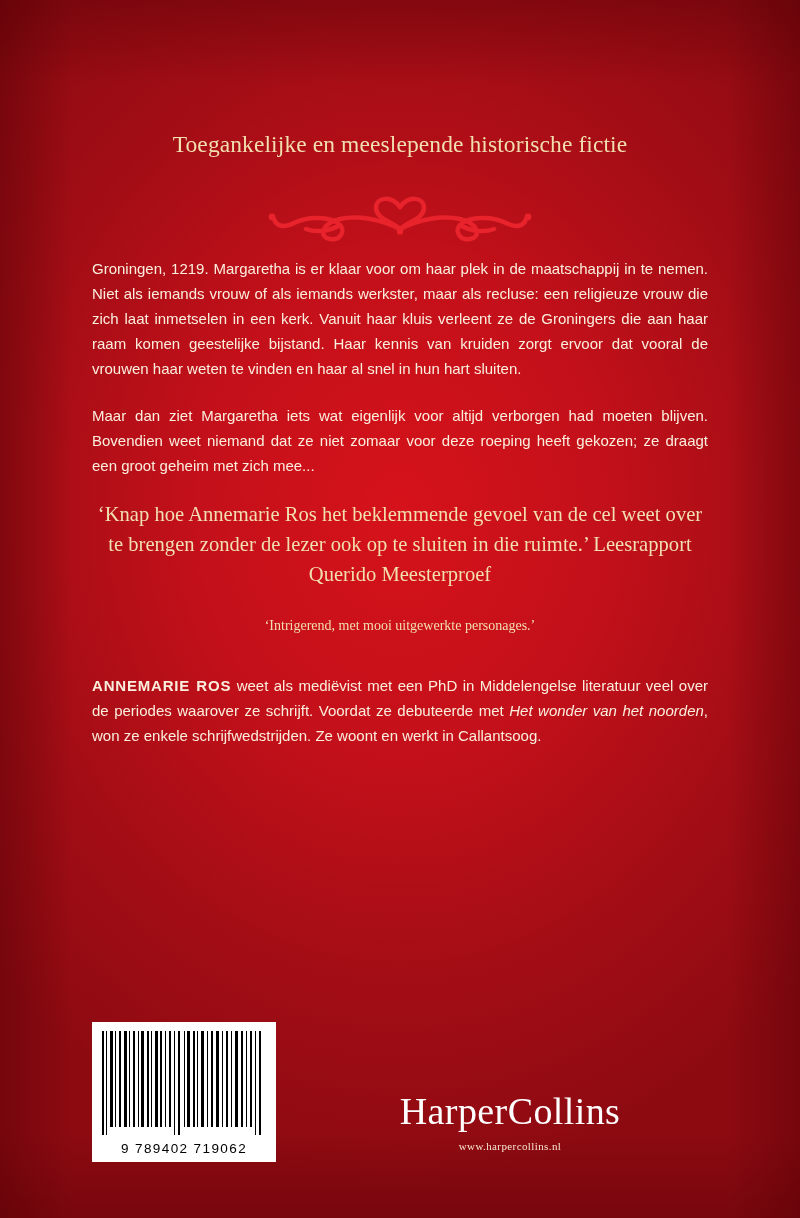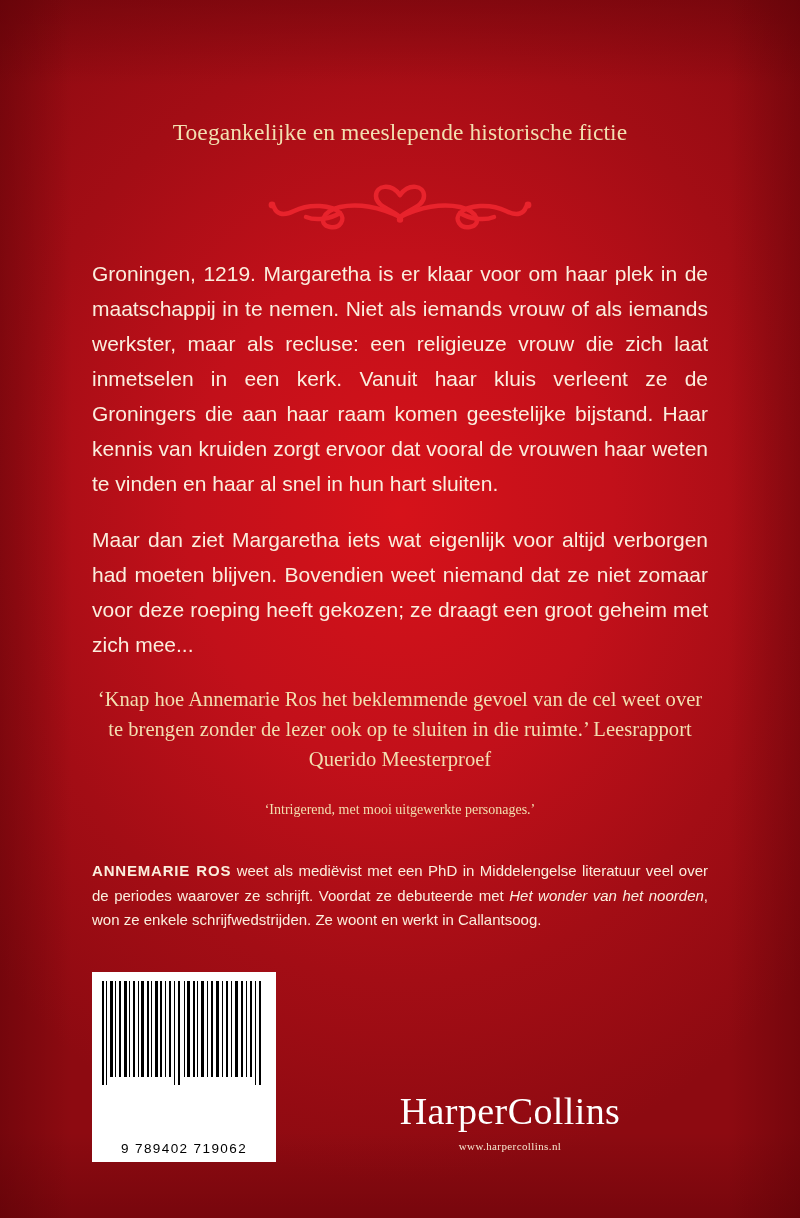--- a/index.html
+++ b/index.html
@@ -31,21 +31,21 @@
     inset: 0;
     pointer-events: none;
     background:
       linear-gradient(to right, rgba(80,0,5,.40) 0%, rgba(80,0,5,0) 9%, rgba(80,0,5,0) 91%, rgba(80,0,5,.38) 100%),
       linear-gradient(to bottom, rgba(80,0,5,.35) 0%, rgba(80,0,5,0) 7%, rgba(80,0,5,0) 93%, rgba(80,0,5,.35) 100%);
   }
 
   .content {
     position: relative;
     z-index: 2;
-    padding: 4px 92px;
+    padding: 16px 92px;
   }
 
   .tagline {
     text-align: center;
     color: #f2dfb0;
     font-family: "Liberation Serif", serif;
     font-size: 23.5px;
     line-height: 1.42;
     letter-spacing: .1px;
     padding-top: 112px;
@@ -55,24 +55,24 @@
   .ornament {
     margin: 24px auto 0;
     width: 420px;
     height: 70px;
     display: block;
   }
 
   .body-copy {
     color: #fbeedd;
     font-family: "Liberation Sans", sans-serif;
-    font-size: 21px;
+    font-size: 15px;
     line-height: 1.66;
     text-align: justify;
-    margin-top: 14px;
+    margin-top: 2px;
   }
   .body-copy p { margin: 0 0 22px 0; }
 
   .quotes {
     margin-top: 6px;
     text-align: center;
     color: #f2dfb0;
     font-family: "Liberation Serif", serif;
   }
   .quote1 {
@@ -105,21 +105,21 @@
     z-index: 2;
     display: flex;
     align-items: flex-end;
     padding: 0 92px;
     box-sizing: border-box;
   }
 
   .barcode-box {
     background: #ffffff;
     width: 184px;
-    height: 190px;
+    height: 140px;
     padding: 9px 8px 4px 8px;
     box-sizing: border-box;
     display: flex;
     flex-direction: column;
     align-items: center;
     justify-content: space-between;
   }
   .bars {
     width: 100%;
     height: 104px;

